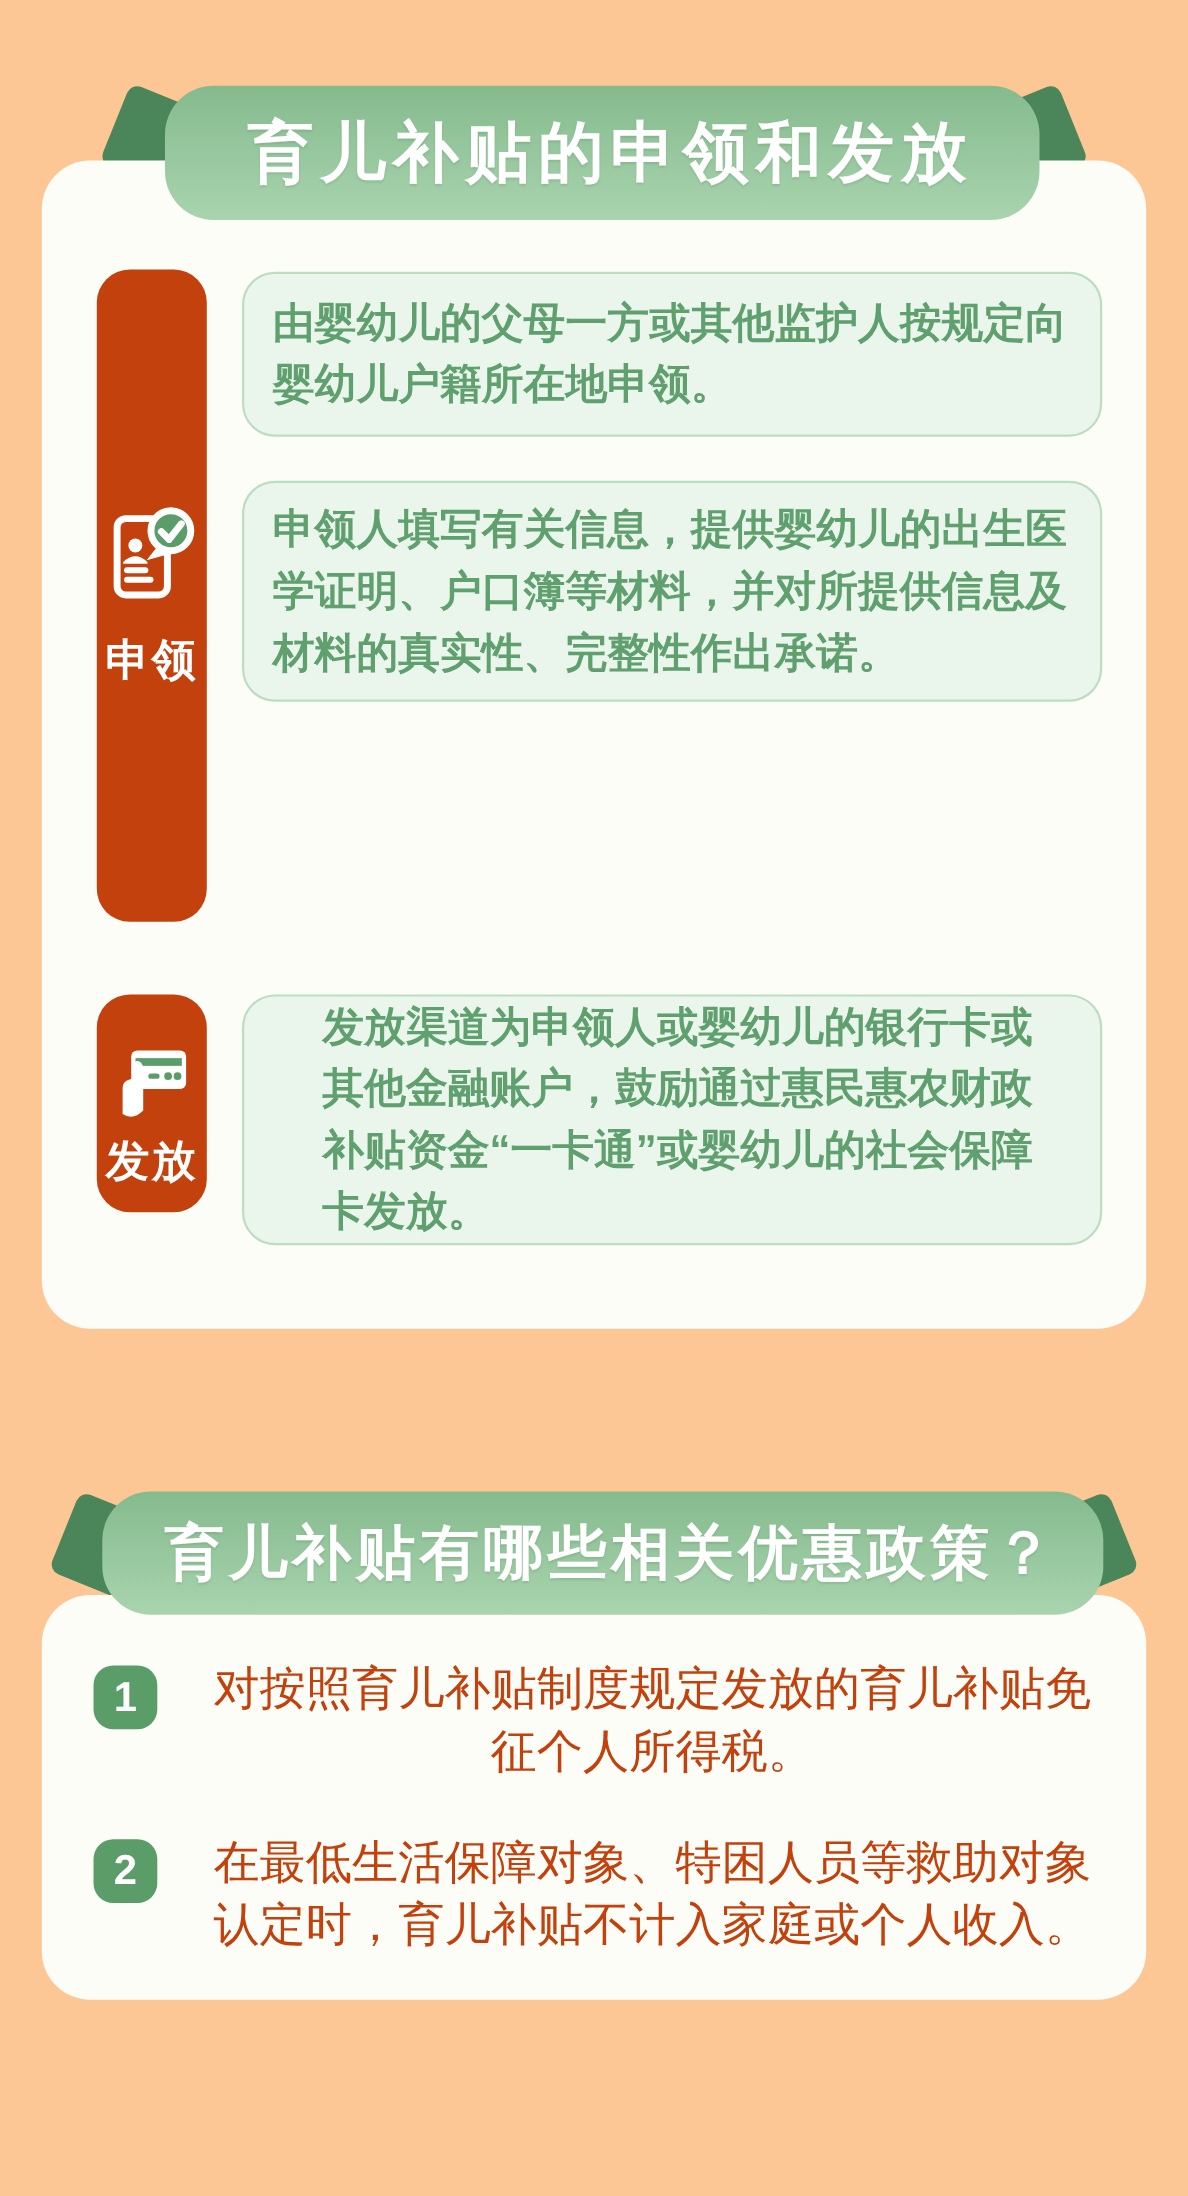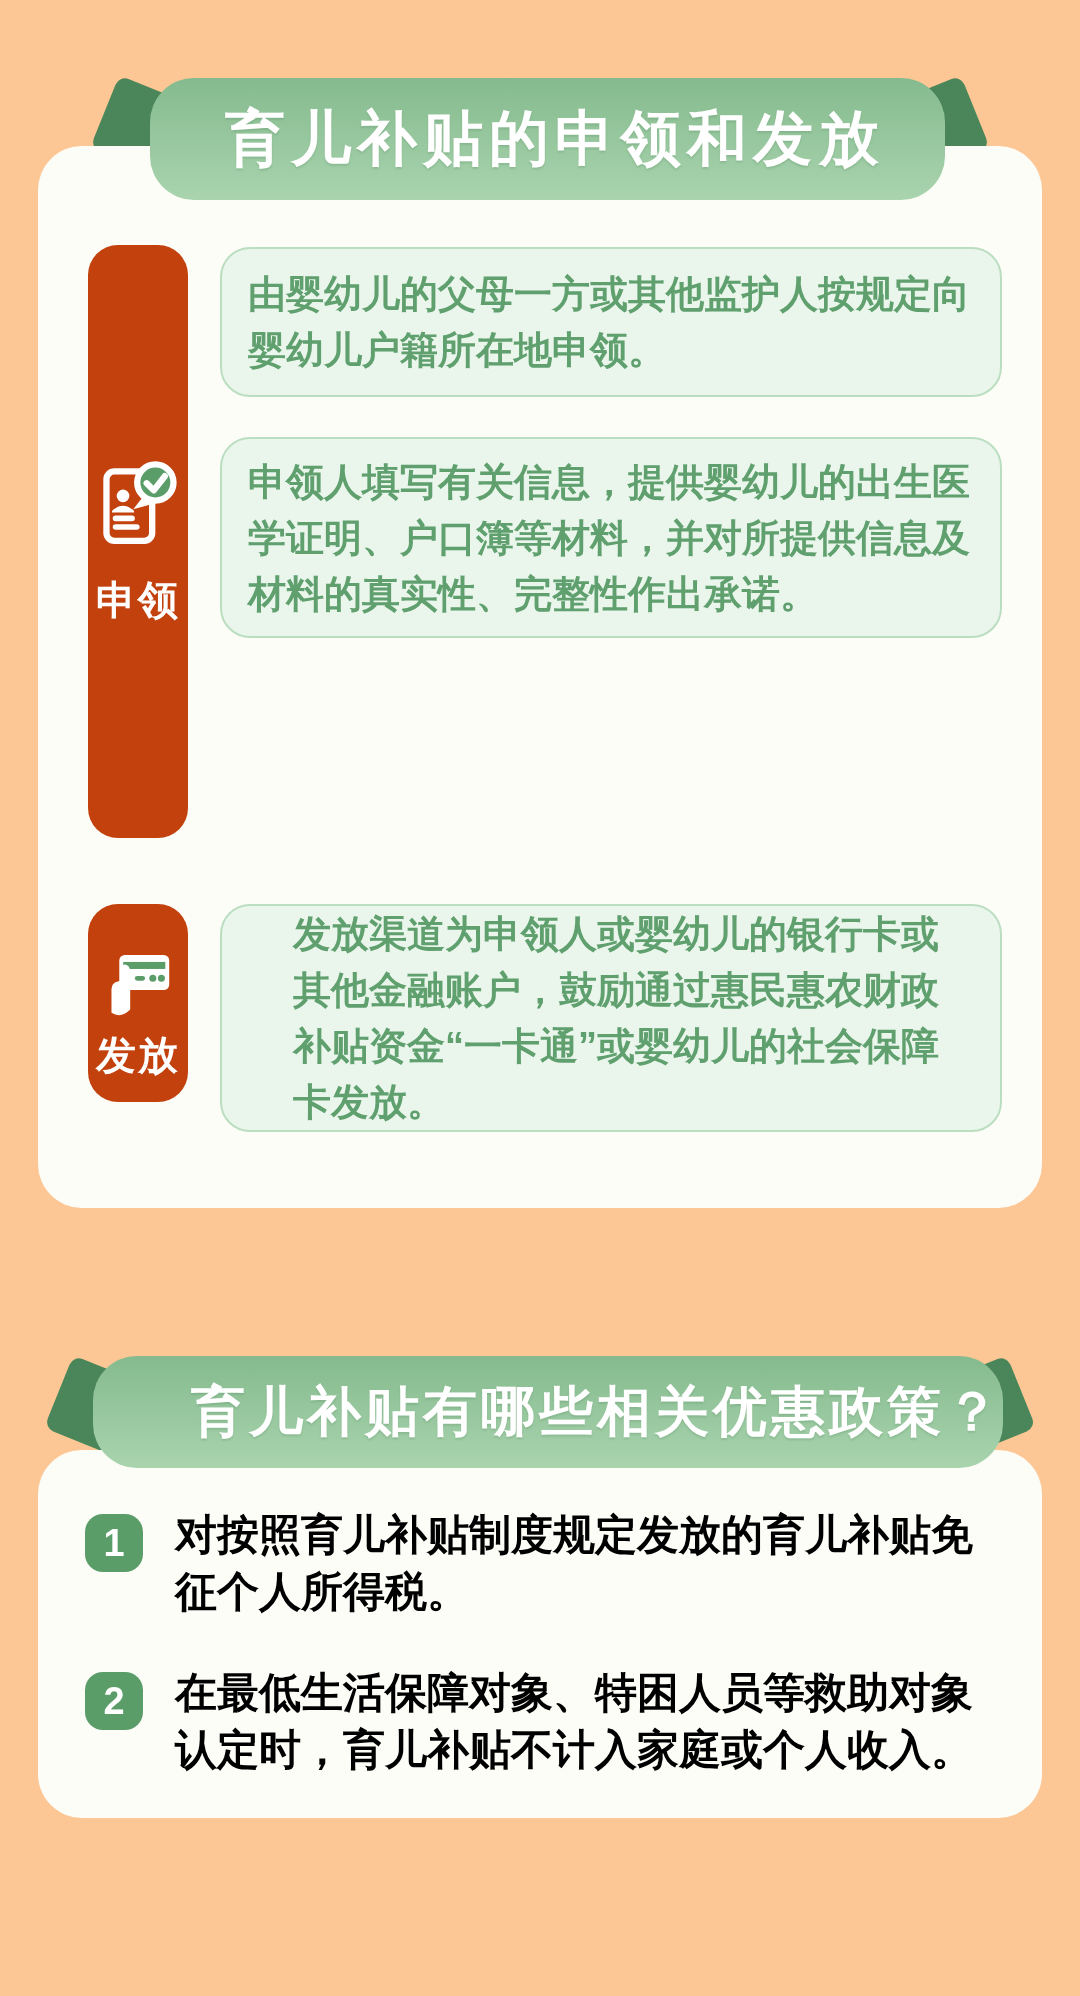--- a/index.html
+++ b/index.html
@@ -19,21 +19,21 @@
   .banner {
     position:absolute; z-index:3;
     display:flex; align-items:center; justify-content:center;
     background:linear-gradient(180deg,#85BA8E 0%,#A9D4AE 100%);
     border-radius:44px; color:#FFFFFF; font-weight:800;
     text-shadow:0 2px 2px rgba(60,110,70,0.18);
     white-space:nowrap;
     padding-left:15px;
   }
   #banner1 { left:150px; top:78px;  width:780px; height:122px; font-size:60px; letter-spacing:6px; }
-  #banner2 { left:93px;  top:1356px; width:895px; height:112px; font-size:54px; letter-spacing:4px;justify-content:flex-end; }
+  #banner2 { left:93px;  top:1356px; width:895px; height:112px; font-size:54px; letter-spacing:4px; }
   
   .card {
     position:absolute; left:38px; width:1004px;
     background:#FDFDF8; border-radius:44px; z-index:2;
   }
   #card1 { top:146px;  height:1062px; }
   #card2 { top:1450px; height:368px;  }
   
   .pill {
     position:absolute; left:50px; width:100px;
@@ -64,21 +64,21 @@
   .badge {
     position:absolute; left:47px; width:58px; height:58px;
     background:#5B9D69; border-radius:18px;
     display:flex; align-items:center; justify-content:center;
     color:#FFFFFF; font-size:38px; font-weight:800;
   }
   #badge1 { top:64px; }
   #badge2 { top:222px; }
   .item-text {
     position:absolute; left:137px; width:836px;
-    font-size:42px; line-height:57px; color:#000000; font-weight:700;
+    font-size:42px; line-height:57px; color:#c2410c; font-weight:400;text-align:center;
   }
   #item1 { top:56px; }
   #item2 { top:214px; }
 </style>
 </head>
 <body>
 
 <div class="canvas">
 
   <div class="ribbon rot-l" style="left:102px; top:86px;"></div>

